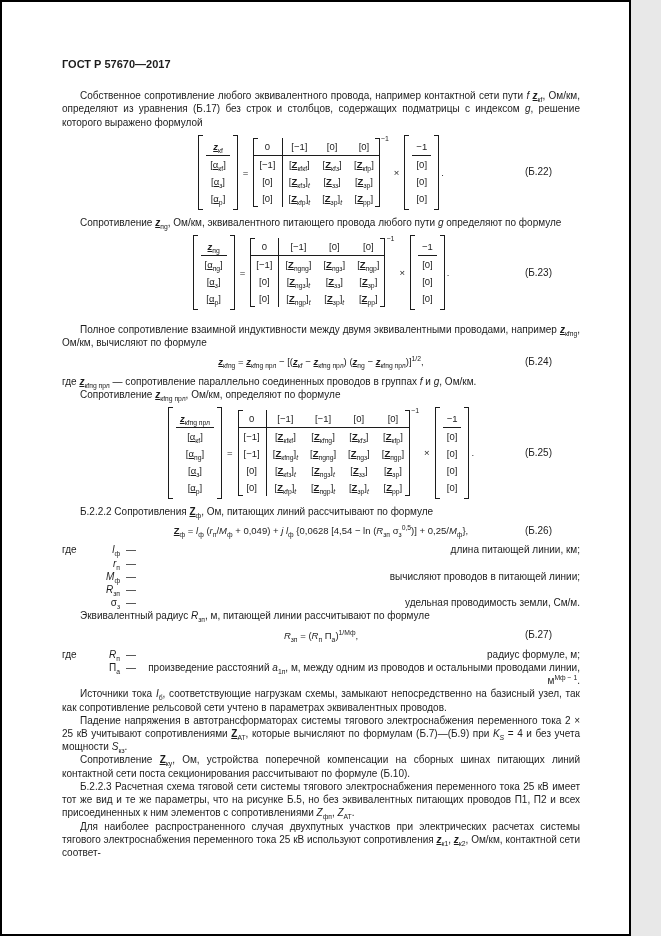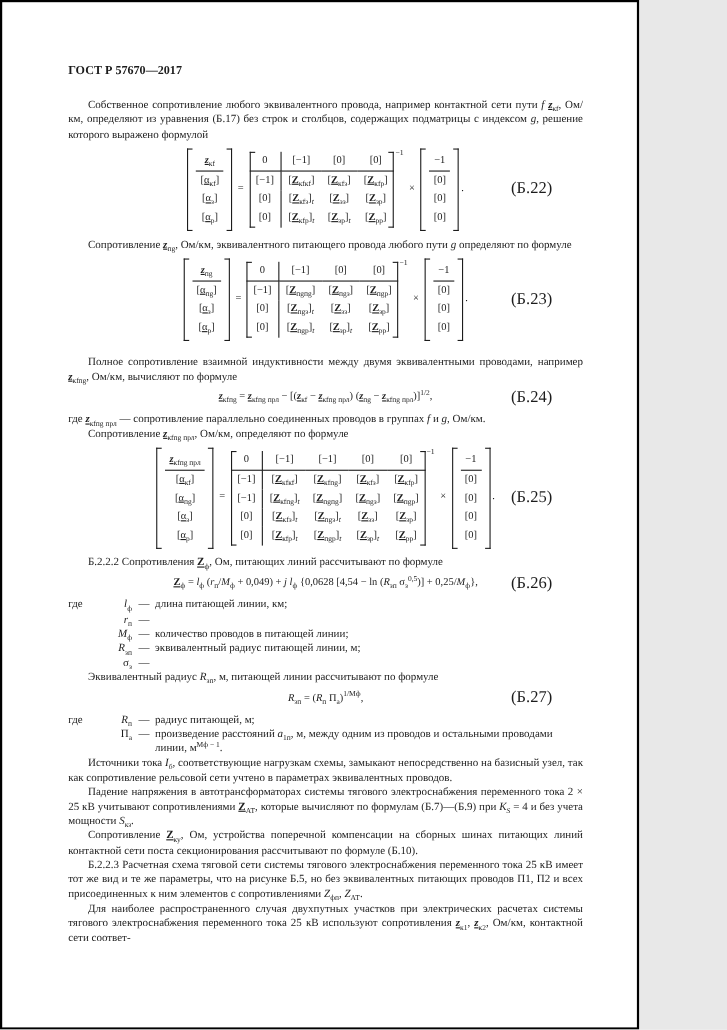--- a/index.html
+++ b/index.html
@@ -1,40 +1,40 @@
 <!DOCTYPE html>
 <html><head>
 <meta charset="utf-8">
 <style>
   html,body{margin:0;padding:0;background:#e8e8e8;}
   .page{
     position:relative;
-    width:581px;height:936px;
+    width:631px;height:936px;
     box-sizing:border-box;
     background:#ffffff;
     border:2px solid #000;
     padding:56px 49px 20px 60px;
-    font-family:Liberation Serif, serif;
+    font-family:Liberation Sans, sans-serif;
     font-size:10px;
     line-height:13.2px;
     color:#1c1c1c;
     overflow:hidden;
   }
   .doc-header{font-weight:bold;font-size:11px;margin:0 0 18px 0;}
   .para{margin:0;text-align:justify;}
   .para.indent{text-indent:18px;}
   .para.gap-top{margin-top:13px;}
   sub{font-size:6.8px;line-height:0;}
   sup{font-size:6.8px;line-height:0;}
   u{text-decoration:underline;text-underline-offset:1px;}
 
   
   .equation{position:relative;display:flex;justify-content:center;align-items:center;margin:6px 0;}
   .eq-flex{display:flex;align-items:center;font-size:9.5px;}
-  .eq-num{position:absolute;right:28px;top:50%;transform:translateY(-50%);font-size:15px;}
+  .eq-num{position:absolute;right:28px;top:50%;transform:translateY(-50%);font-size:10px;}
   .op{margin:0 5px;}
   .tail{margin-left:2px;}
   .formula{font-size:9.5px;}
 
   
   .brk{position:relative;padding:3px 8px;}
   .brk::before{content:"";position:absolute;left:0;top:0;bottom:0;width:4px;
     border-left:1px solid #1c1c1c;border-top:1px solid #1c1c1c;border-bottom:1px solid #1c1c1c;}
   .brk::after{content:"";position:absolute;right:0;top:0;bottom:0;width:4px;
     border-right:1px solid #1c1c1c;border-top:1px solid #1c1c1c;border-bottom:1px solid #1c1c1c;}
@@ -51,21 +51,21 @@
   .mtop{border-bottom:1px solid #1c1c1c;}
   .mleft{border-right:1px solid #1c1c1c;}
   .mat-group{display:flex;align-items:flex-start;}
   .mexp{font-size:7px;margin:1px 0 0 1px;}
 
   
   .def-row{display:flex;text-align:left;}
   .def-pre{width:26px;flex:none;}
   .def-term{width:32px;flex:none;text-align:right;}
   .def-dash{flex:none;padding:0 5px 0 6px;}
-  .def-desc{flex:1;}
+  .def-desc{flex:1;text-align:right;}
 
   .page-number{margin-top:10px;font-size:10px;}
 </style>
 </head>
 <body>
 
 <div class="page">
 
   <p class="doc-header">ГОСТ Р 57670—2017</p>
 
@@ -262,48 +262,48 @@
       </div>
       <div class="def-row">
         <span class="def-pre"></span>
         <span class="def-term"><i>r</i><sub>п</sub></span>
         <span class="def-dash">—</span>
       </div>
       <div class="def-row">
         <span class="def-pre"></span>
         <span class="def-term"><i>M</i><sub>ф</sub></span>
         <span class="def-dash">—</span>
-        <span class="def-desc">количество проводов в питающей линии;</span>
+        <span class="def-desc">вычисляют проводов в питающей линии;</span>
       </div>
       <div class="def-row">
         <span class="def-pre"></span>
         <span class="def-term"><i>R</i><sub>зп</sub></span>
         <span class="def-dash">—</span>
-        <span class="def-desc">эквивалентный радиус питающей линии, м;</span>
       </div>
       <div class="def-row">
         <span class="def-pre"></span>
         <span class="def-term">σ<sub>з</sub></span>
         <span class="def-dash">—</span>
+        <span class="def-desc">удельная проводимость земли, См/м.</span>
       </div>
     </div>
 
   <p class="para indent">Эквивалентный радиус <i>R</i><sub>зп</sub>, м, питающей линии рассчитывают по формуле</p>
 
   <div class="equation">
     <span class="formula"><i>R</i><sub>зп</sub> = (<i>R</i><sub>п</sub> П<sub>а</sub>)<sup>1/Мф</sup>,</span>
     <span class="eq-num">(Б.27)</span>
   </div>
 
   <div>
       <div class="def-row">
         <span class="def-pre">где</span>
         <span class="def-term"><i>R</i><sub>п</sub></span>
         <span class="def-dash">—</span>
-        <span class="def-desc">радиус питающей, м;</span>
+        <span class="def-desc">радиус формуле, м;</span>
       </div>
       <div class="def-row">
         <span class="def-pre"></span>
         <span class="def-term">П<sub>а</sub></span>
         <span class="def-dash">—</span>
         <span class="def-desc">произведение расстояний <i>a</i><sub>1п</sub>, м, между одним из проводов и остальными проводами линии, м<sup>Мф − 1</sup>.</span>
       </div>
     </div>
 
   <p class="para indent">Источники тока <i>I</i><sub>б</sub>, соответствующие нагрузкам схемы, замыкают непосредственно на базисный узел, так как сопротивление рельсовой сети учтено в параметрах эквивалентных проводов.</p>

